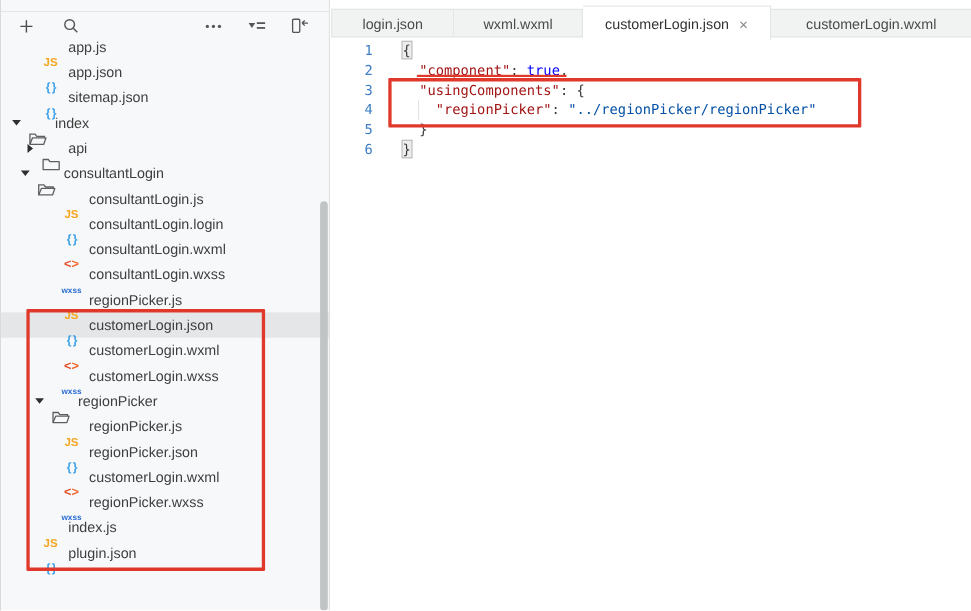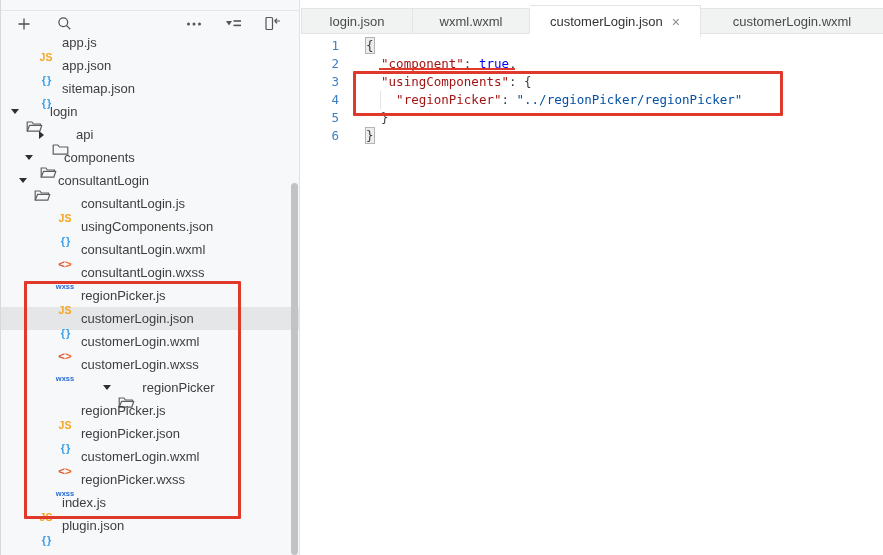--- a/index.html
+++ b/index.html
@@ -121,64 +121,52 @@
       <div class="trow" style="padding-left: 6px;">
         <span class="arrow">
           <span class="a-open"></span>
         </span>
         <span class="ficon">
           <svg width="17" height="14" viewBox="0 0 17 14">
             <path d="M1.2 12.2 V3 h4.7 l1.5 2 h7 v1.3" fill="none" stroke="#5f5f5f" stroke-width="1.2"></path>
             <path d="M3.6 6.3 h12.2 l-2 5.9 H1.2 z" fill="none" stroke="#5f5f5f" stroke-width="1.2" stroke-linejoin="round"></path>
           </svg>
         </span>
-        <span class="tlabel">login</span>
-      </div>
-      <div class="trow" style="padding-left: 32px;">
+        <span class="tlabel">index</span>
+      </div>
+      <div class="trow" style="padding-left: 18px;">
         <span class="arrow">
           <span class="a-closed"></span>
         </span>
         <span class="ficon">
           <svg width="17" height="14" viewBox="0 0 17 14">
             <path d="M1.2 12.2 V3 h4.7 l1.5 2 h8.4 v7.2 z" fill="none" stroke="#5f5f5f" stroke-width="1.2" stroke-linejoin="round"></path>
           </svg>
         </span>
         <span class="tlabel">api</span>
       </div>
-      <div class="trow" style="padding-left: 20px;">
+      <div class="trow" style="padding-left: 14px;">
         <span class="arrow">
           <span class="a-open"></span>
         </span>
         <span class="ficon">
           <svg width="17" height="14" viewBox="0 0 17 14">
             <path d="M1.2 12.2 V3 h4.7 l1.5 2 h7 v1.3" fill="none" stroke="#5f5f5f" stroke-width="1.2"></path>
             <path d="M3.6 6.3 h12.2 l-2 5.9 H1.2 z" fill="none" stroke="#5f5f5f" stroke-width="1.2" stroke-linejoin="round"></path>
           </svg>
         </span>
-        <span class="tlabel">components</span>
-      </div>
-      <div class="trow" style="padding-left: 14px;">
-        <span class="arrow">
-          <span class="a-open"></span>
-        </span>
-        <span class="ficon">
-          <svg width="17" height="14" viewBox="0 0 17 14">
-            <path d="M1.2 12.2 V3 h4.7 l1.5 2 h7 v1.3" fill="none" stroke="#5f5f5f" stroke-width="1.2"></path>
-            <path d="M3.6 6.3 h12.2 l-2 5.9 H1.2 z" fill="none" stroke="#5f5f5f" stroke-width="1.2" stroke-linejoin="round"></path>
-          </svg>
-        </span>
         <span class="tlabel">consultantLogin</span>
       </div>
       <div class="trow" style="padding-left: 53px;">
         <span class="ficon ic-js">JS</span>
         <span class="tlabel">consultantLogin.js</span>
       </div>
       <div class="trow" style="padding-left: 53px;">
         <span class="ficon ic-json">{ }</span>
-        <span class="tlabel">usingComponents.json</span>
+        <span class="tlabel">consultantLogin.login</span>
       </div>
       <div class="trow" style="padding-left: 53px;">
         <span class="ficon ic-wxml">
           <i class="lt">&lt;</i>
           <i class="gt">&gt;</i>
         </span>
         <span class="tlabel">consultantLogin.wxml</span>
       </div>
       <div class="trow" style="padding-left: 53px;">
         <span class="ficon ic-wxss">wxss</span>
@@ -196,21 +184,21 @@
         <span class="ficon ic-wxml">
           <i class="lt">&lt;</i>
           <i class="gt">&gt;</i>
         </span>
         <span class="tlabel">customerLogin.wxml</span>
       </div>
       <div class="trow" style="padding-left: 53px;">
         <span class="ficon ic-wxss">wxss</span>
         <span class="tlabel">customerLogin.wxss</span>
       </div>
-      <div class="trow" style="padding-left: 14px; justify-content: center;">
+      <div class="trow" style="padding-left: 27px;">
         <span class="arrow">
           <span class="a-open"></span>
         </span>
         <span class="ficon">
           <svg width="17" height="14" viewBox="0 0 17 14">
             <path d="M1.2 12.2 V3 h4.7 l1.5 2 h7 v1.3" fill="none" stroke="#5f5f5f" stroke-width="1.2"></path>
             <path d="M3.6 6.3 h12.2 l-2 5.9 H1.2 z" fill="none" stroke="#5f5f5f" stroke-width="1.2" stroke-linejoin="round"></path>
           </svg>
         </span>
         <span class="tlabel">regionPicker</span>

